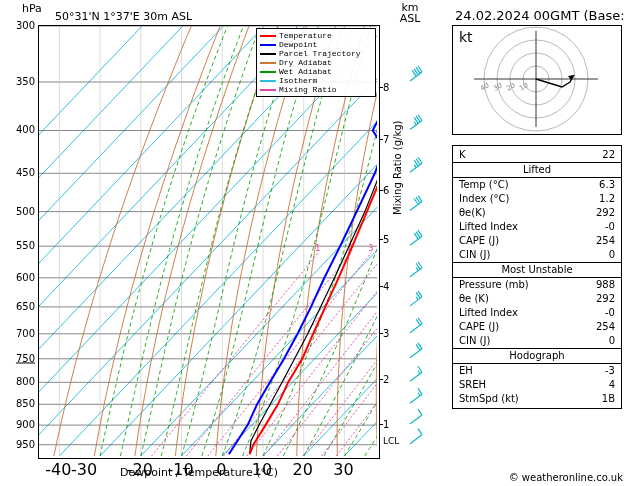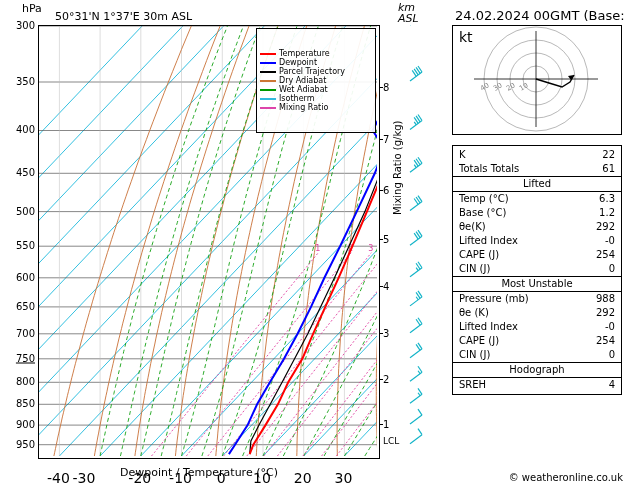--- a/index.html
+++ b/index.html
@@ -1,32 +1,32 @@
 <!DOCTYPE html>
 <html><head>
 <meta charset="utf-8">
 <style>
   html,body{margin:0;padding:0;}
   body{width:629px;height:486px;background:#ffffff;font-family:"DejaVu Sans",sans-serif;position:relative;overflow:hidden;}
   .abs{position:absolute;}
   
   #hpa-label{left:22px;top:2px;font-size:11px;color:#000;}
   #station-title{left:55px;top:10px;font-size:11px;color:#000;}
-  #km-label{left:398px;top:2px;font-size:11px;color:#000;width:24px;line-height:11px;font-style:italic;}
+  #km-label{left:398px;top:2px;font-size:11px;color:#000;text-align:center;width:24px;line-height:11px;}
   #date-title{left:455px;top:8px;font-size:13px;color:#000;}
   
   #plot{left:38px;top:25px;width:340px;height:432px;border:1px solid #000;background:#fff;overflow:hidden;}
   #plot svg{display:block;}
   
   .ytick{position:absolute;right:100%;margin-right:3px;font-size:10px;color:#000;transform:translateY(-50%);white-space:nowrap;}
   
-  .xtick{position:absolute;top:100%;margin-top:13px;font-size:14px;color:#000;transform:translateX(-50%);white-space:nowrap;}
+  .xtick{position:absolute;top:100%;margin-top:3px;font-size:16px;color:#000;transform:translateX(-50%);white-space:nowrap;}
   #xaxis-title{left:120px;top:466px;font-size:11px;color:#000;}
   
-  #legend{left:256px;top:28px;width:112px;background:rgba(255,255,255,0.92);border:1px solid #000;padding:20px 3px;}
+  #legend{left:256px;top:28px;width:112px;background:rgba(255,255,255,0.92);border:1px solid #000;padding:2px 3px;font-family:Liberation Mono, monospace;}
   .leg-row{display:flex;align-items:center;height:9px;margin:0;}
   .leg-swatch{width:16px;height:2px;margin-right:3px;flex:none;}
   .leg-label{font-size:8px;color:#000;line-height:9px;white-space:nowrap;}
   
   #mixing-axis{left:392px;top:215px;font-size:10px;color:#000;transform:rotate(-90deg);transform-origin:0 0;white-space:nowrap;}
   
   #kmaxis{left:380px;top:25px;width:14px;height:432px;}
   .kmtick{position:absolute;font-size:10px;color:#000;transform:translateY(-50%);}
   #lcl-label{position:absolute;font-size:9px;color:#000;transform:translateY(-50%);}
   
@@ -341,31 +341,27 @@
       <path d="M 121 49 l -6 1 l 3 4 z" fill="#000"></path>
     </svg>
 </div>
 
 <div class="abs" id="indices">
     <div style="height: 2px;"></div>
     <div class="irow">
       <span class="k">K</span>
       <span class="v">22</span>
     </div>
-    <div class="irow">
-      <span class="k">Totals Totals</span>
-      <span class="v">61</span>
-    </div>
     <div class="sect">Lifted</div>
     <div class="irow">
       <span class="k">Temp (°C)</span>
       <span class="v">6.3</span>
     </div>
     <div class="irow">
-      <span class="k">Base (°C)</span>
+      <span class="k">Index (°C)</span>
       <span class="v">1.2</span>
     </div>
     <div class="irow">
       <span class="k">θe(K)</span>
       <span class="v">292</span>
     </div>
     <div class="irow">
       <span class="k">Lifted Index</span>
       <span class="v">-0</span>
     </div>
@@ -393,19 +389,27 @@
     <div class="irow">
       <span class="k">CAPE (J)</span>
       <span class="v">254</span>
     </div>
     <div class="irow">
       <span class="k">CIN (J)</span>
       <span class="v">0</span>
     </div>
     <div class="sect">Hodograph</div>
     <div class="irow">
+      <span class="k">EH</span>
+      <span class="v">-3</span>
+    </div>
+    <div class="irow">
       <span class="k">SREH</span>
       <span class="v">4</span>
     </div>
+    <div class="irow">
+      <span class="k">StmSpd (kt)</span>
+      <span class="v">1B</span>
+    </div>
     <div style="height: 2px;"></div>
   </div>
 
 <div class="abs" id="footer">© weatheronline.co.uk</div>
 
 </body></html>

